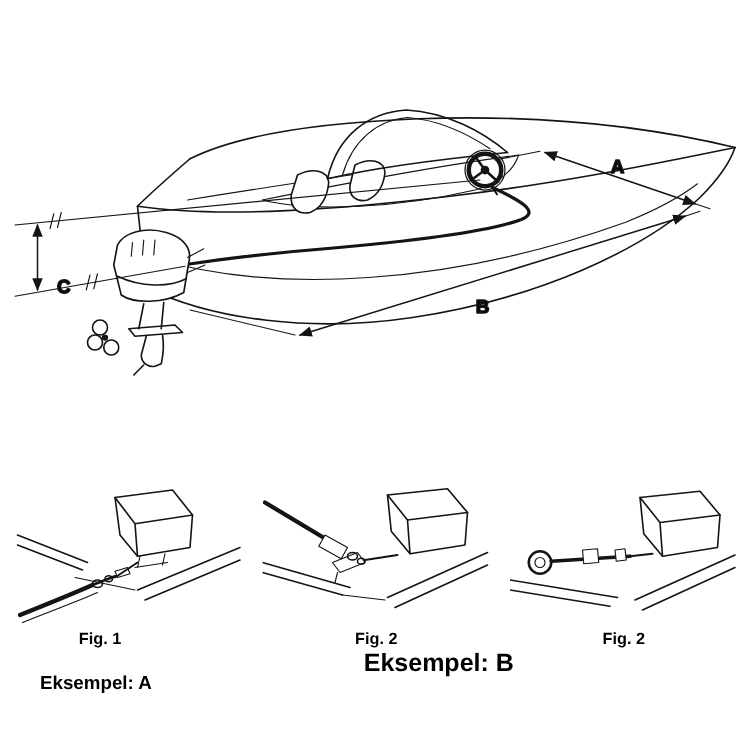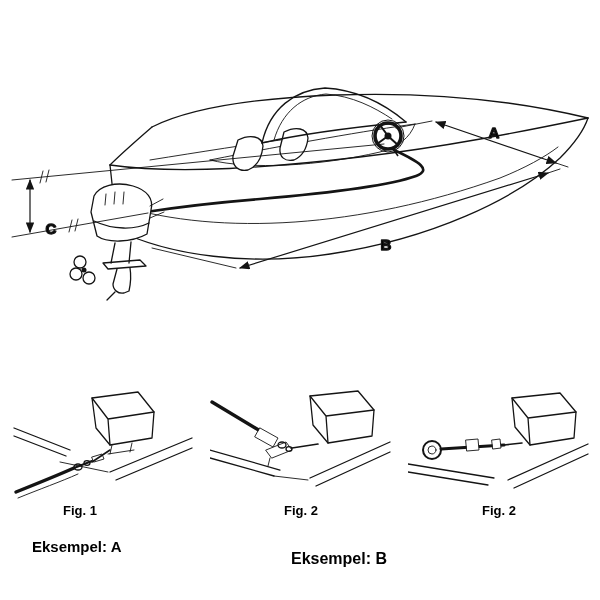--- a/index.html
+++ b/index.html
@@ -9,21 +9,21 @@
     font-family:"Liberation Sans", sans-serif;
     color:#000;
   }
   .page { position:relative; width:600px; height:600px; background:#fff; overflow:hidden; }
   .main-svg { position:absolute; left:0; top:0; }
   .fig { position:absolute; }
   .fig svg { display:block; }
   .fig-caption { text-align:center; font-weight:bold; font-size:13px; color:#000; margin-top:3px; }
   .example { position:absolute; text-align:left; font-weight:bold; color:#000; }
   .example-a { left:32px; top:536px; width:130px; font-size:15px; line-height:21px; }
-  .example-b { left:291px; top:548px; width:200px; font-size:16px; line-height:22px; }
+  .example-b { left:291px; top:520px; width:200px; font-size:20px; line-height:22px; }
   svg .ln { fill:none; stroke:#141414; stroke-width:1.3; stroke-linecap:round; stroke-linejoin:round; }
   svg .thin { stroke-width:0.9; }
   svg .dim { stroke-width:1.2; }
   svg .thick { stroke-width:2.6; }
   svg .cable { stroke-width:3.4; }
   svg .whitefill { fill:#ffffff; }
   svg text { font-family:"Liberation Sans", sans-serif; font-weight:bold; font-size:15px; fill:#000; }
 </style>
 </head>
 <body>

